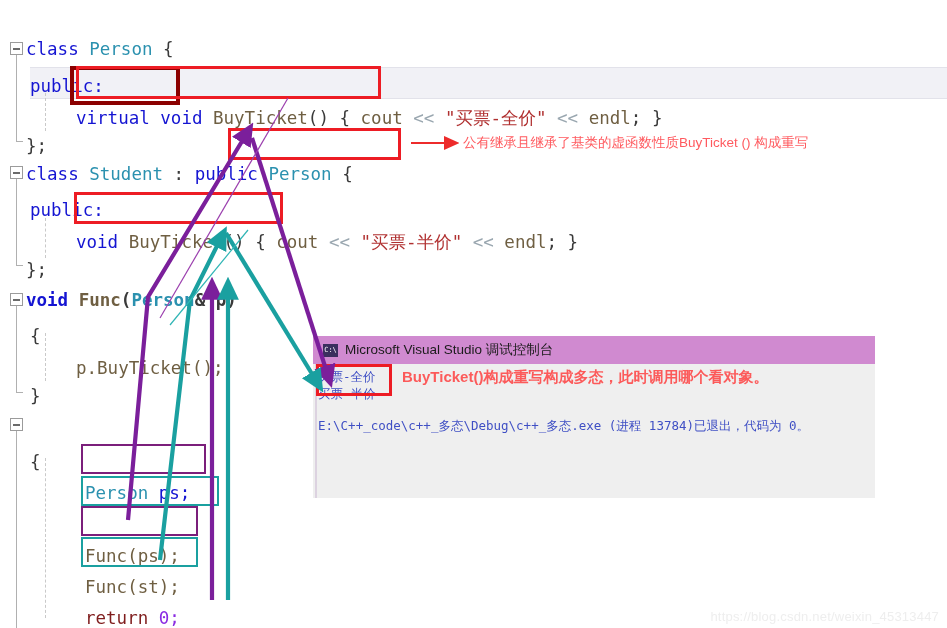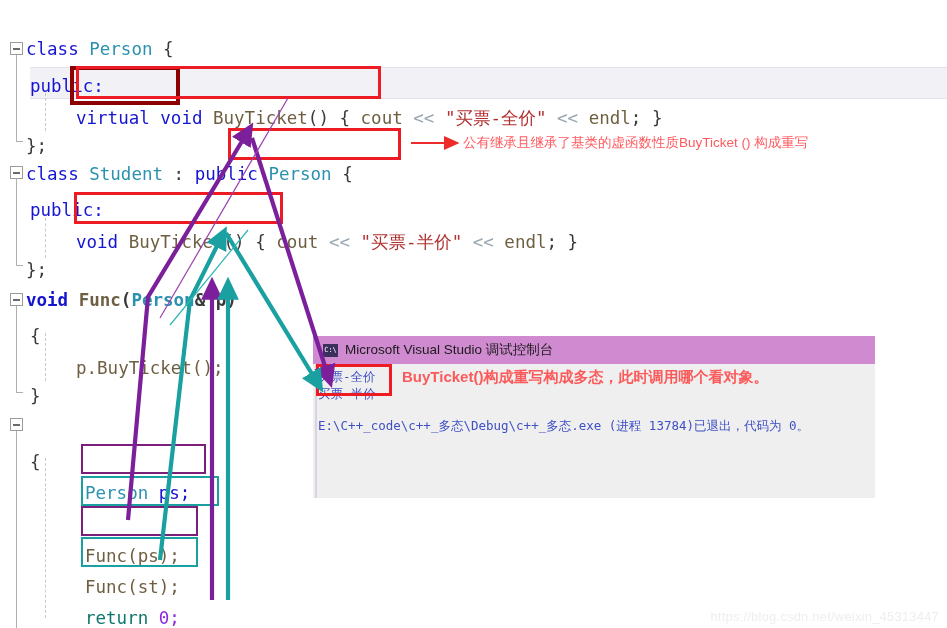--- a/index.html
+++ b/index.html
@@ -22,21 +22,21 @@
     white-space:pre;
     margin-top:28px;
   }
   .ln{position:absolute;left:0;white-space:pre;}
   .kw{color:#1414d2;}
   .type{color:#2b91af;}
   .fn{color:#6f5f42;}
   .str{color:#b03030;}
   .op{color:#9aa7b0;}
   .pun{color:#3a3a3a;}
-  .ret{color:#0f766e;}
+  .ret{color:#7f1d1d;}
   .plain{color:#3a3a3a;}
   .num{color:#8a2be2;}
 
   
   .collapse{
     position:absolute;width:13px;height:13px;
     border:1.4px solid #9b9b9b;background:#ffffff;
     box-sizing:border-box;
   }
   .collapse:after{

